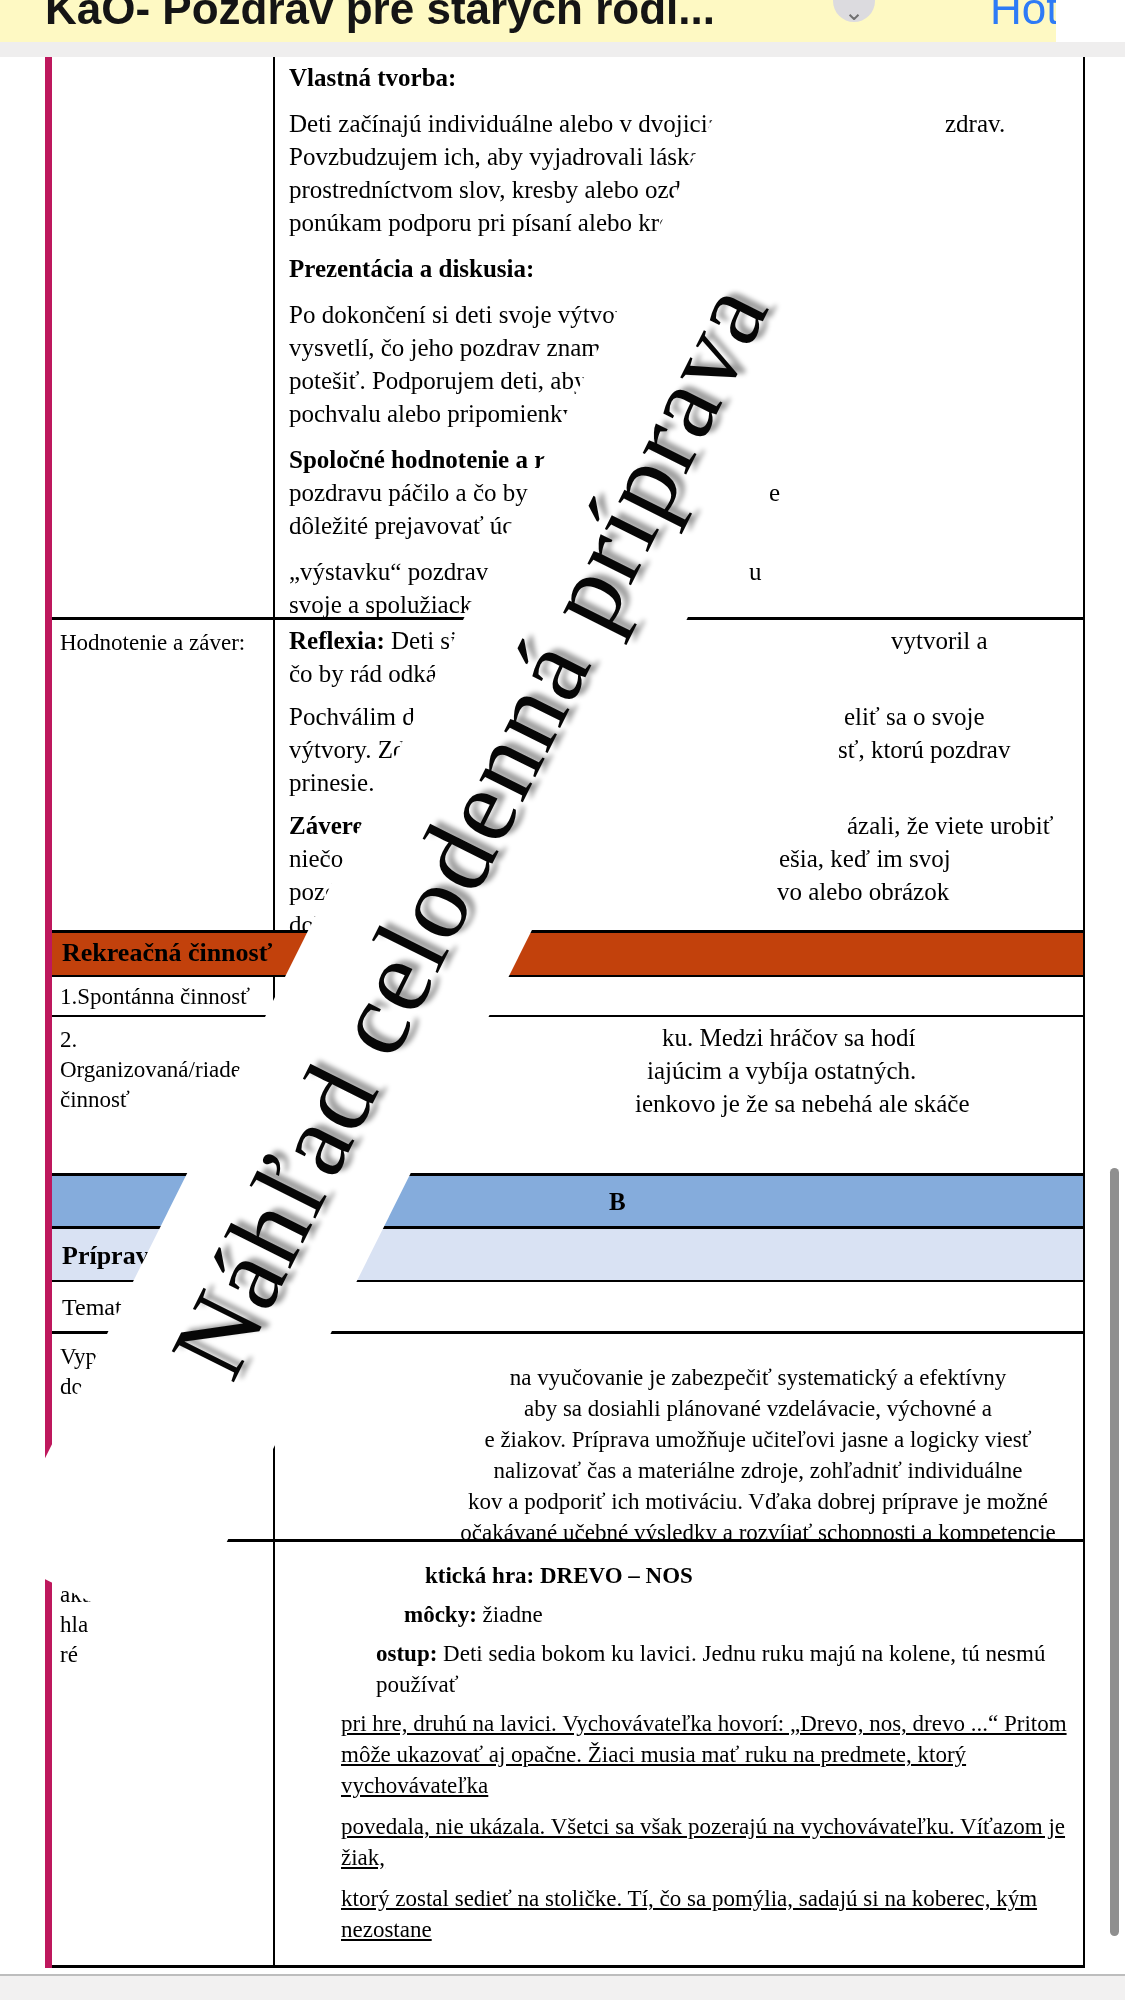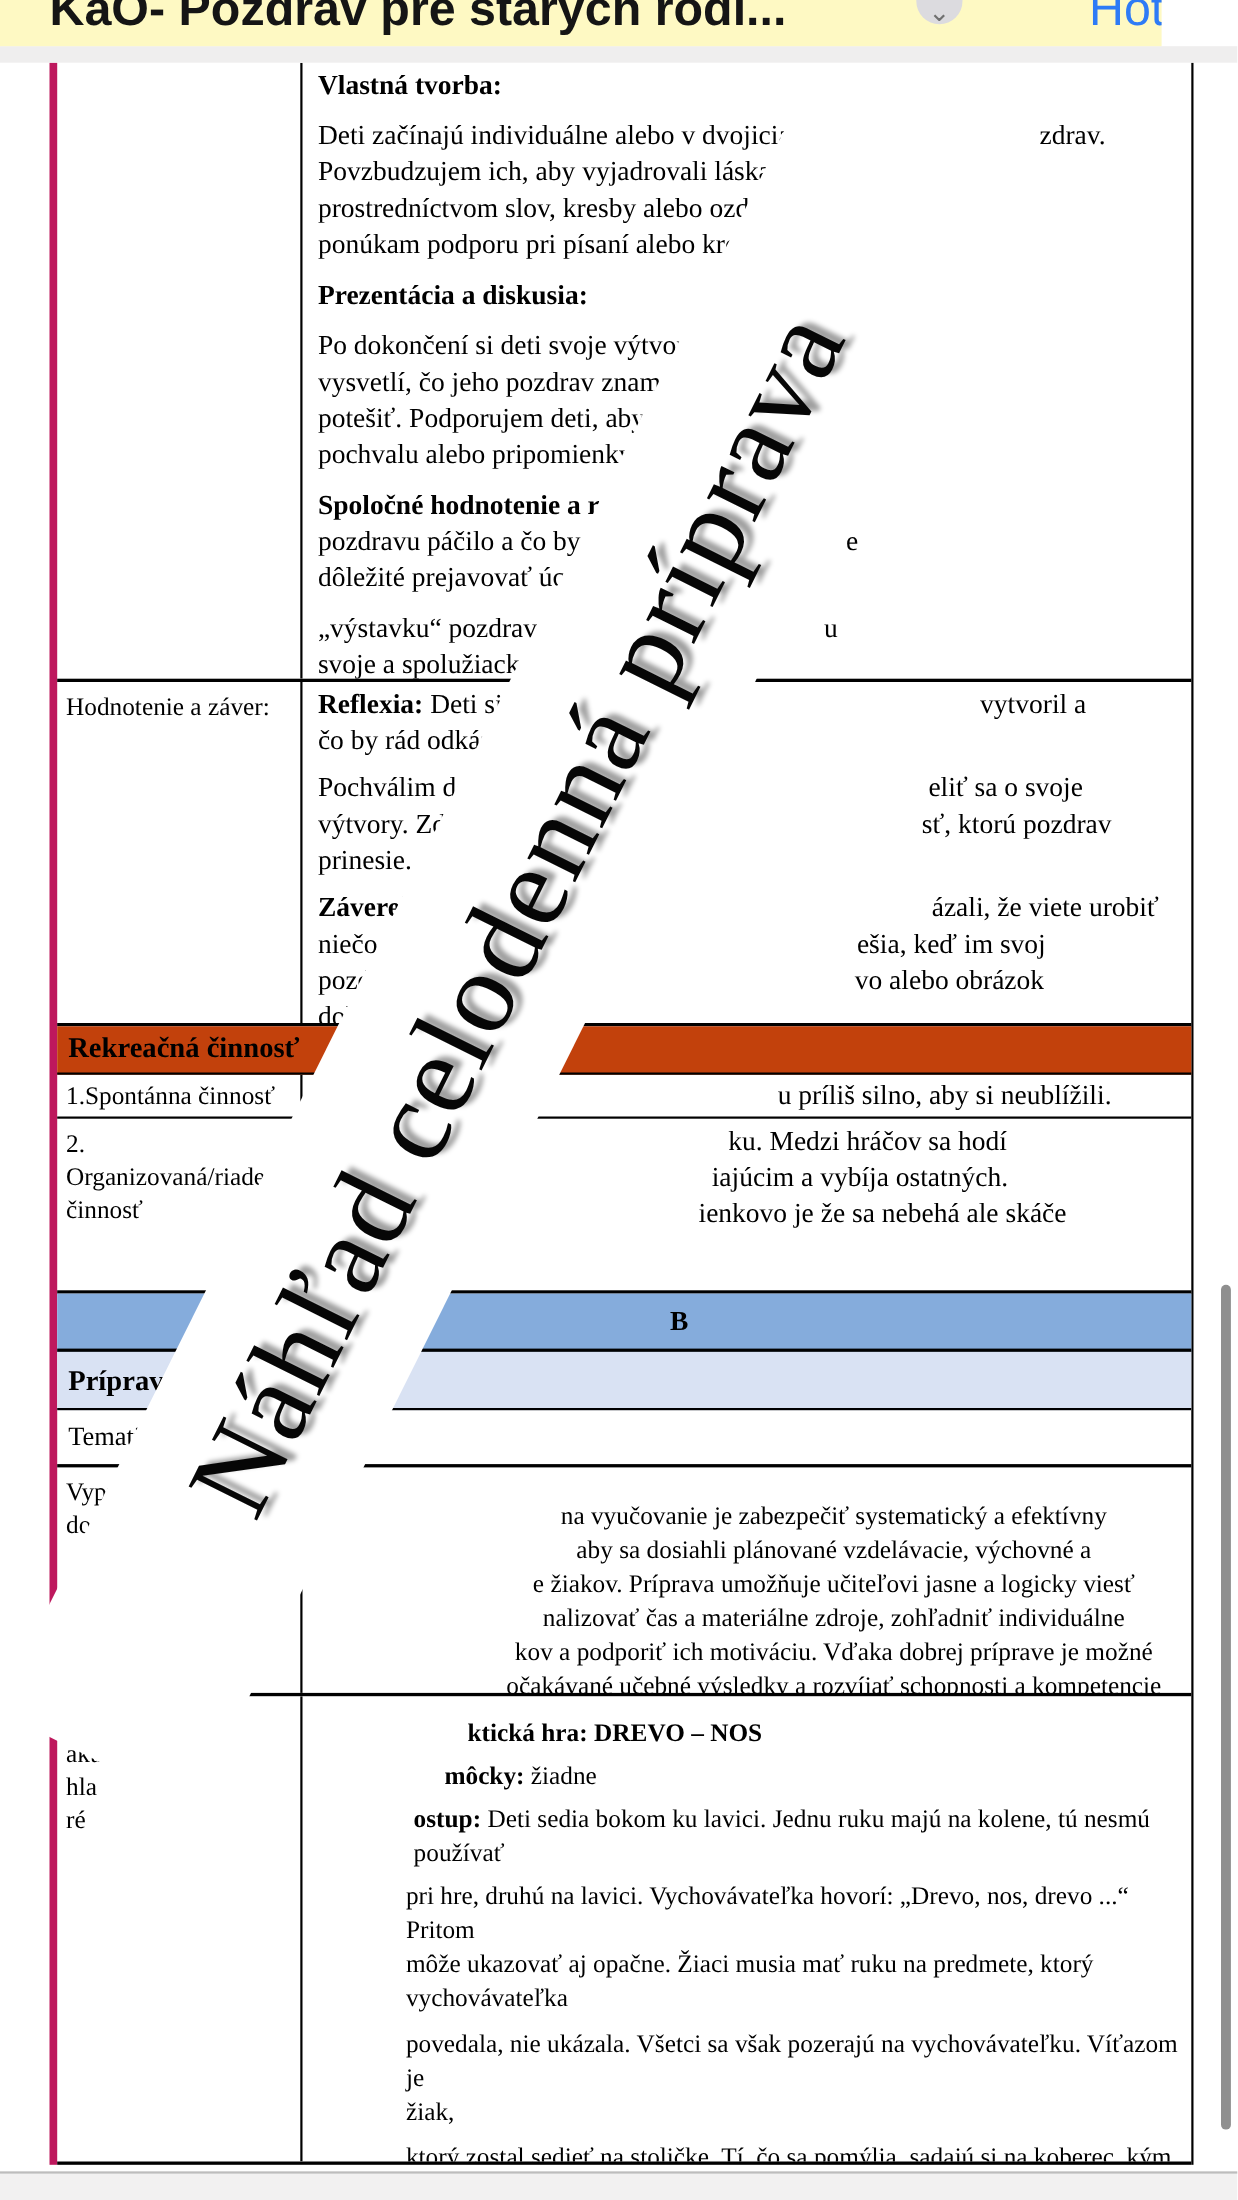--- a/index.html
+++ b/index.html
@@ -42,21 +42,21 @@
   .row-h{height:52px;border-bottom:3px solid #000;}
   .row-h .fullcell{font-size:24px;padding-top:12px;}
   .row-i{height:208px;}
   .row-i .ccell{font-size:23px;line-height:31px;}
   .row-i .centerblock{margin-left:150px;text-align:center;white-space:pre-line;padding-top:24px;}
   .row-j{height:426px;border-bottom:3px solid #000;}
   .row-j .ccell{font-size:23px;line-height:31px;}
   .row-j .jh{margin:14px 0 8px 136px;font-weight:700;white-space:nowrap;}
   .row-j .jm{margin:0 0 8px 115px;white-space:nowrap;}
   .row-j .jp1{margin:0 0 8px 87px;white-space:pre-line;}
-  .row-j .jp{margin:0 0 10px 80px;white-space:pre-line;}
+  .row-j .jp{margin:0 0 10px 52px;white-space:pre-line;text-decoration:underline;}
   
   .watermark{position:absolute;left:-390px;top:730px;width:1720px;height:200px;background:#fff;
              transform:rotate(-63.5deg);z-index:10;display:flex;align-items:center;justify-content:center;}
   .watermark span{font-family:"Liberation Serif",serif;font-size:106px;font-weight:400;color:#060606;
              white-space:nowrap;letter-spacing:2px;
              text-shadow:7px 6px 5px rgba(0,0,0,0.38),0 0 16px #fff,0 0 28px #fff,0 0 40px #fff,0 0 55px #fff;}
   
   .bottombar{position:absolute;left:0;top:1974px;width:1125px;height:26px;background:#f2f1f1;
              border-top:2px solid #bdbdbd;z-index:40;}
   .scrollbar{position:absolute;left:1110px;top:1168px;width:9px;height:768px;background:#8f8f8f;
@@ -103,21 +103,21 @@
     </div>
   </div>
 
   <div class="trow row-c">
     <div class="fullcell">Rekreačná činnosť</div>
   </div>
 
   <div class="trow row-d">
     <div class="lcell">1.Spontánna činnosť detí</div>
     <div class="ccell">
-      <div class="pline"><span>Dávar</span><span class="frag" style="left:418px;top:0;">u príliš silno, aby si neublížili.</span></div>
+      <div class="pline"><span>Dávar</span></div>
     </div>
   </div>
 
   <div class="trow row-e">
     <div class="lcell">2. Organizovaná/riadená
 činnosť</div>
     <div class="ccell">
       <div class="pline"><span>Hr</span><span class="frag" style="left:373px;top:0;">ku.  Medzi hráčov sa hodí</span></div>
       <div class="pline"><span>ľ</span><span class="frag" style="left:358px;top:0;">iajúcim a vybíja ostatných.</span></div>
       <div class="pline">

